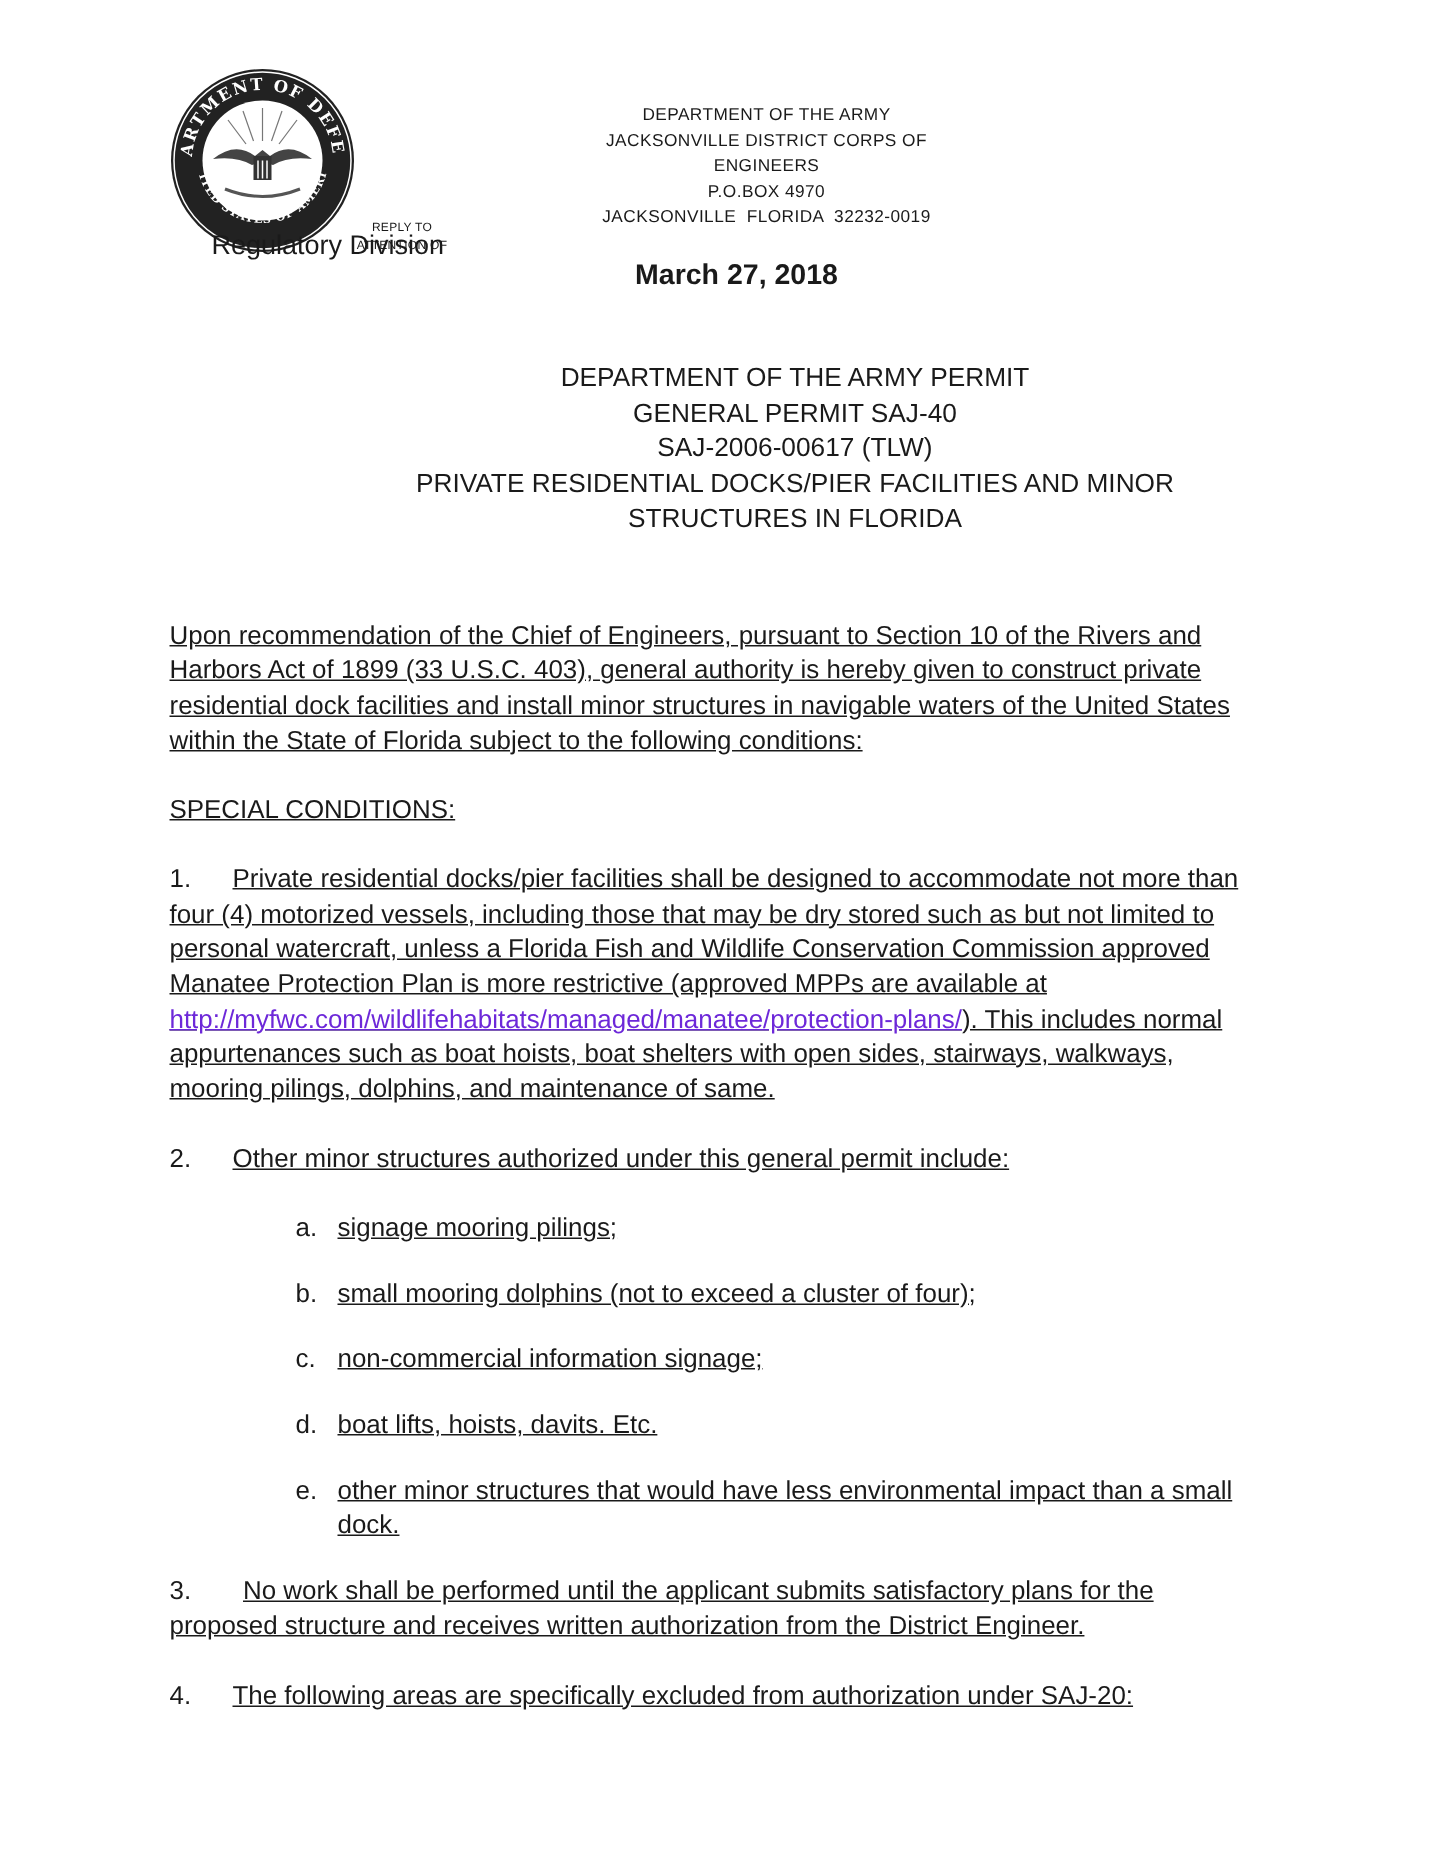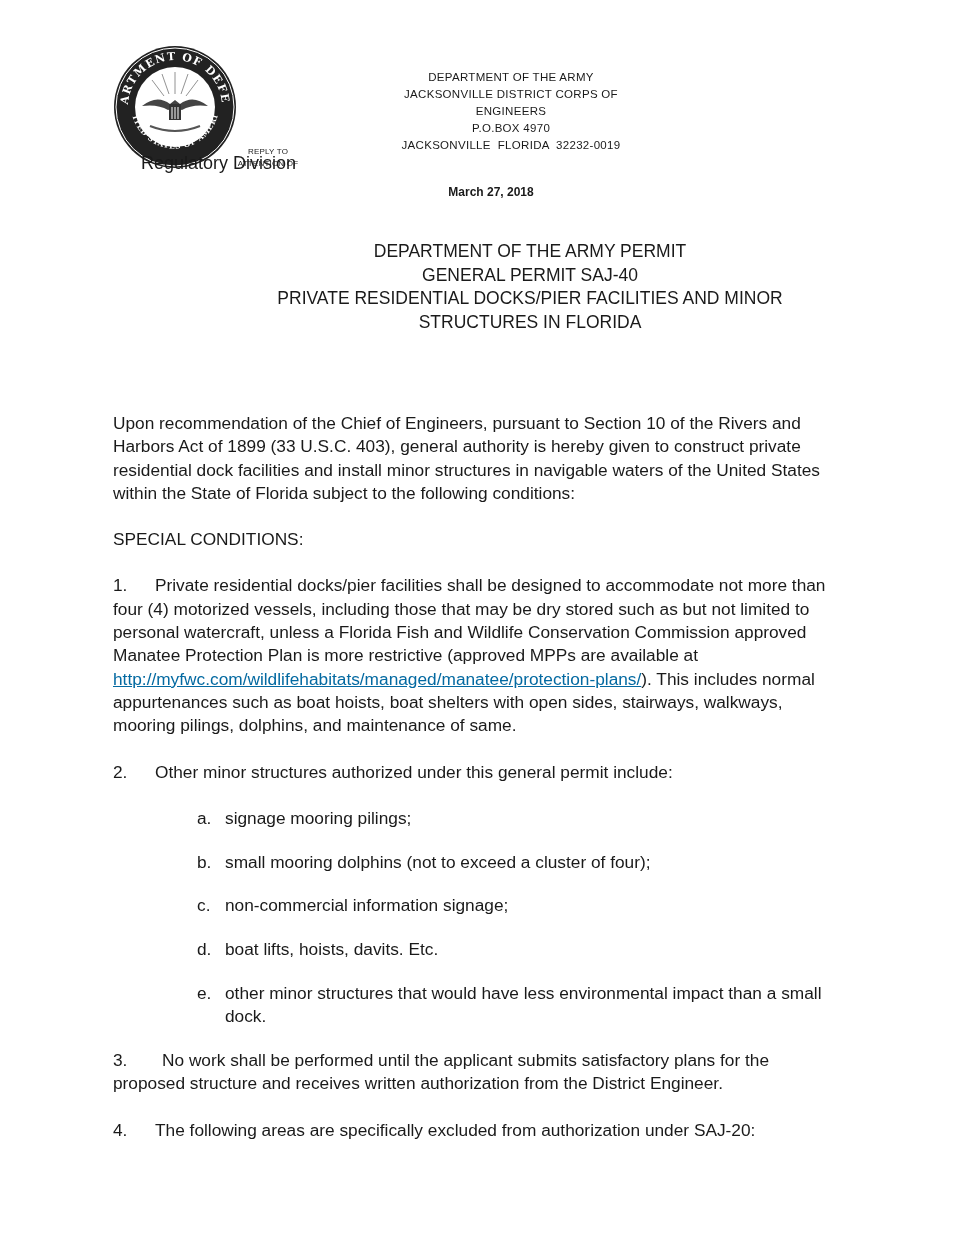--- a/index.html
+++ b/index.html
@@ -15,36 +15,36 @@
       text-align: center; width: 68px; letter-spacing: 0.2px;
     }
     .reg-div {
       position: absolute; left: 141px; top: 153px; font-size: 18px;
     }
     .letterhead {
       position: absolute; left: 366px; top: 69px; width: 290px; text-align: center;
       font-size: 11.5px; line-height: 17px; letter-spacing: 0.3px;
     }
     .date {
-      position: absolute; left: 346px; top: 185px; width: 290px; text-align: center;
-      font-size: 12px; font-weight: bold;
+      position: absolute; left: 346px; top: 173px; width: 290px; text-align: center;
+      font-size: 19px; font-weight: bold;
     }
     .title-block {
       position: absolute; left: 200px; top: 240px; width: 660px; text-align: center;
       font-size: 17.5px; line-height: 23.5px;
     }
     .title-block div { white-space: nowrap; text-align: center; }
     .body {
       position: absolute; left: 113px; top: 412px; width: 730px;
-      font-size: 17.3px; line-height: 23.3px;
+      font-size: 17.3px; line-height: 23.3px; text-decoration: underline;
     }
     .para { margin: 0 0 23px 0; }
     .para .num { display: inline-block; width: 42px; }
     .para .num3 { display: inline-block; width: 49px; }
-    a.link { color: #0369a1; text-decoration: underline; text-align: center; }
+    a.link { color: #6d28d9; text-decoration: underline; text-align: center; }
     .sub { margin: 0 0 20.5px 84px; padding-left: 28px; text-indent: -28px; }
     .sub .lbl { display: inline-block; width: 28px; text-indent: 0; }
   </style>
 </head>
 <body>
 
 <div class="seal">
   <svg width="126" height="126" viewBox="0 0 126 126">
     <defs>
       <path id="topArc" d="M 16 63 A 47 47 0 0 1 110 63"></path>
@@ -88,20 +88,21 @@
   <div>JACKSONVILLE DISTRICT CORPS OF</div>
   <div>ENGINEERS</div>
   <div>P.O.BOX 4970</div>
   <div style="white-space:pre">JACKSONVILLE  FLORIDA  32232-0019</div>
 </div>
 <div class="date">March 27, 2018</div>
 
 <div class="title-block">
   <div>DEPARTMENT OF THE ARMY PERMIT</div>
   <div>GENERAL PERMIT SAJ-40</div>
+  <div>SAJ-2006-00617 (TLW)</div>
   <div>PRIVATE RESIDENTIAL DOCKS/PIER FACILITIES AND MINOR</div>
   <div>STRUCTURES IN FLORIDA</div>
 </div>
 
 <div class="body">
   <p class="para">Upon recommendation of the Chief of Engineers, pursuant to Section 10 of the Rivers and Harbors Act of 1899 (33 U.S.C. 403), general authority is hereby given to construct private residential dock facilities and install minor structures in navigable waters of the United States within the State of Florida subject to the following conditions:</p>
   <p class="para">SPECIAL CONDITIONS:</p>
 
   <p class="para"><span class="num">1.</span><span>Private residential docks/pier facilities shall be designed to accommodate not more than four (4) motorized vessels, including those that may be dry stored such as but not limited to personal watercraft, unless a Florida Fish and Wildlife Conservation Commission approved Manatee Protection Plan is more restrictive (approved MPPs are available at </span><a class="link" href="#">http://myfwc.com/wildlifehabitats/managed/manatee/protection-plans/</a><span>).  This includes normal appurtenances such as boat hoists, boat shelters with open sides, stairways, walkways, mooring pilings, dolphins, and maintenance of same.</span></p>
 

